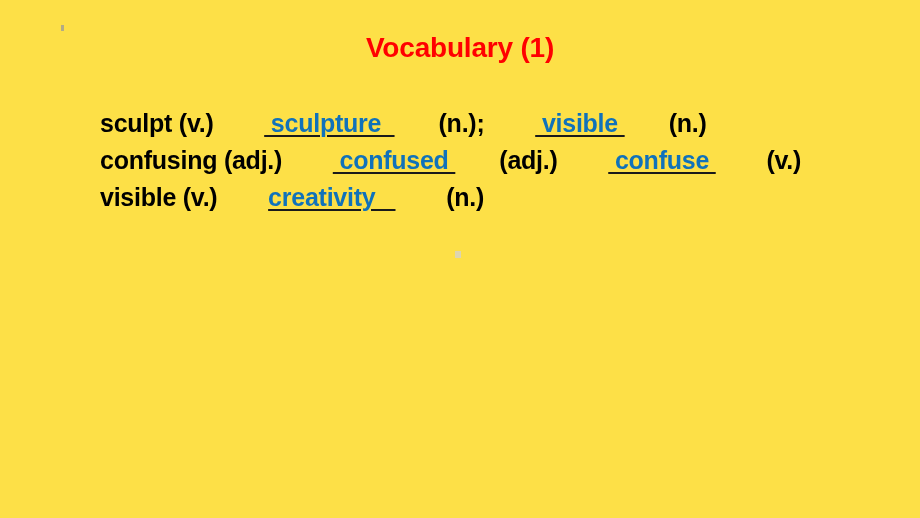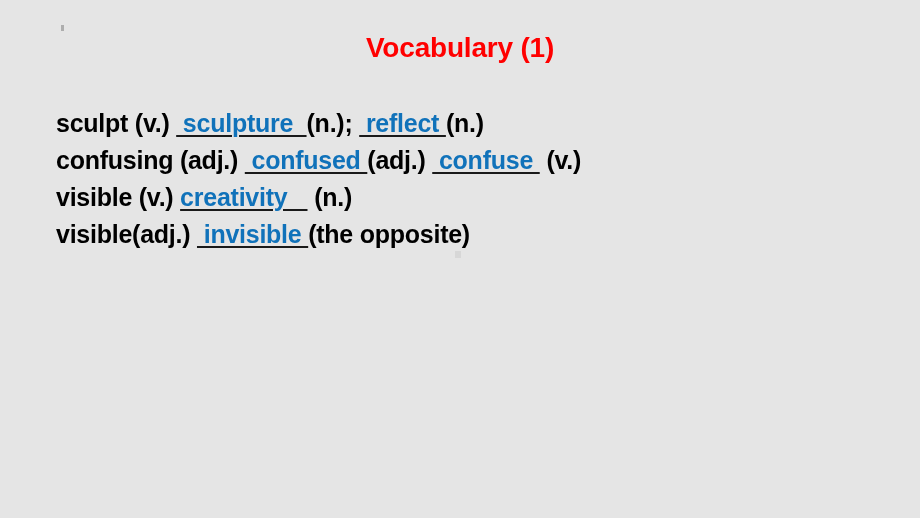--- a/index.html
+++ b/index.html
@@ -13,21 +13,21 @@
     position: relative;
     overflow: hidden;
     font-family: "Liberation Sans", sans-serif;
     -webkit-font-smoothing: antialiased;
   }
 
   
   #slide {
     position: absolute;
     inset: 0;
-    background: #e5e5e5;
+    background: #fde047;
     padding-left: 24px;
   }
 
   
   .artifact {
     position: absolute;
     background: #bdbdbd;
     opacity: .75;
   }
   #artifact-top-left {
@@ -69,20 +69,21 @@
   .vocab-line {
     font-size: 25px;
     font-weight: bold;
     color: #000000;
     line-height: 37px;
     white-space: pre;
     letter-spacing: -0.25px;
   }
   .seg {
     white-space: pre;
+    margin-left: 44px;
   }
   .seg.prompt {
     color: #000000;
     font-weight: bold;
   }
   .seg.answer {
     color: #1072ba;
     font-weight: bold;
     text-decoration: underline;
     text-decoration-color: #1a1a1a;
@@ -97,21 +98,20 @@
 </head>
 <body>
 
 <div id="slide">
 
   <div class="artifact" id="artifact-top-left"></div>
 
   <div id="title">Vocabulary (1)</div>
 
   <div id="vocab-list">
-      <div class="vocab-line"><span class="seg prompt">sculpt (v.) </span><span class="seg answer"> sculpture  </span><span class="seg tail">(n.); </span><span class="seg answer"> reflect </span><span class="seg tail">(n.)</span></div>
+      <div class="vocab-line"><span class="seg prompt">sculpt (v.) </span><span class="seg answer"> sculpture  </span><span class="seg tail">(n.); </span><span class="seg answer"> visible </span><span class="seg tail">(n.)</span></div>
       <div class="vocab-line"><span class="seg prompt">confusing (adj.) </span><span class="seg answer"> confused </span><span class="seg tail">(adj.) </span><span class="seg answer"> confuse </span><span class="seg tail"> (v.)</span></div>
       <div class="vocab-line"><span class="seg prompt">visible (v.) </span><span class="seg answer">creativity   </span><span class="seg tail"> (n.)</span></div>
-      <div class="vocab-line"><span class="seg prompt">visible(adj.) </span><span class="seg answer"> invisible </span><span class="seg tail">(the opposite)</span></div>
     </div>
 
   <div class="artifact" id="artifact-creative"></div>
 
 </div>
 
 </body></html>

